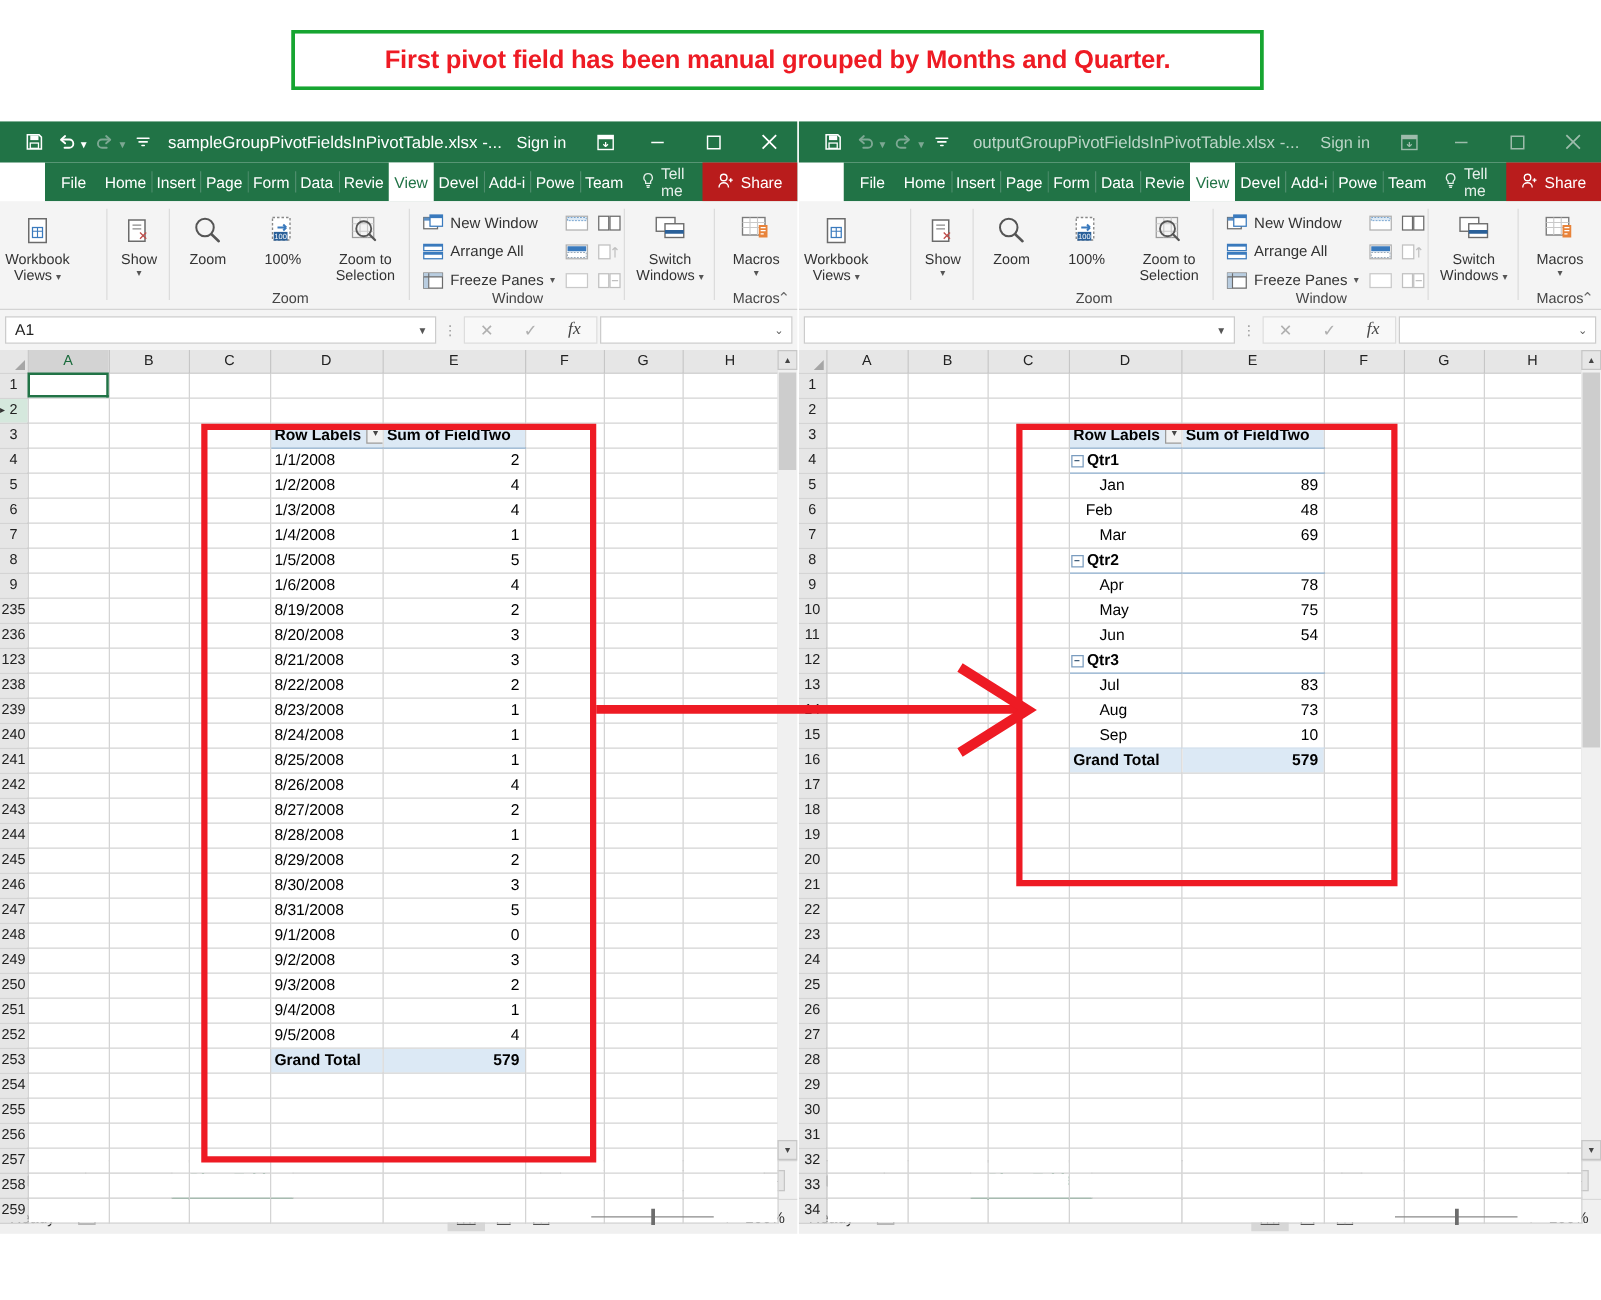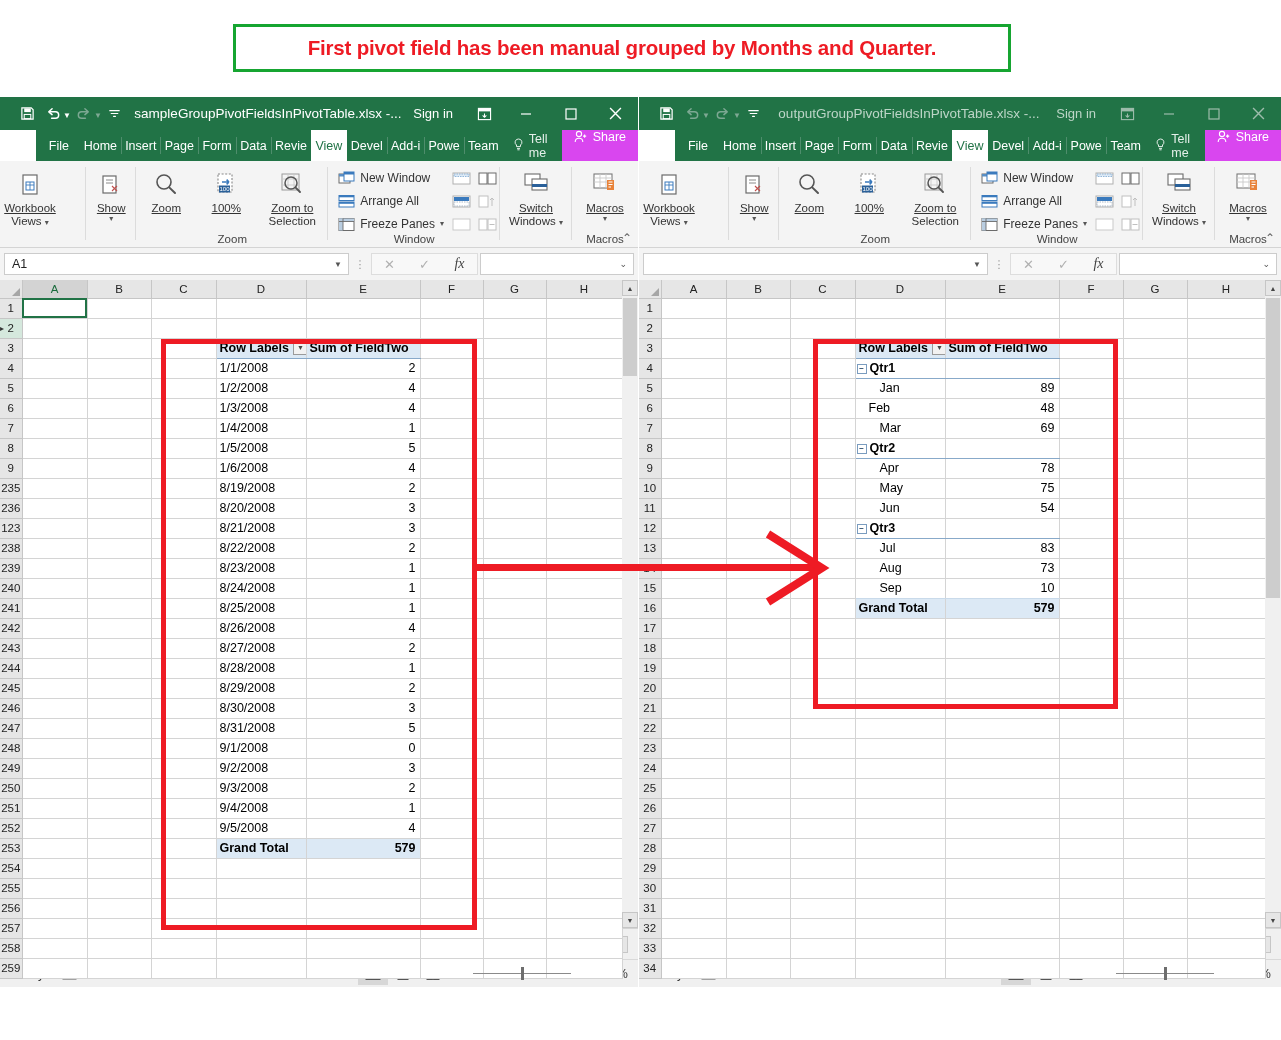--- a/index.html
+++ b/index.html
@@ -73,22 +73,22 @@
     color:#ffffff; font-size: 12.5px; padding: 0 6px;
     position:relative; white-space:nowrap; overflow:hidden;
   }
   .tab.file { padding: 0 12px 0 14px; }
   .tab.sep::before {
     content:''; position:absolute; left:0; top:7px; bottom:7px; width:1px; background:#4e8d6c;
   }
   .tab.active { background:#ffffff; color:#217346; font-weight:normal; }
   .tellme { display:flex; align-items:center; color:#e4efe9; font-size:12.5px; padding-left:10px; gap:5px;}
   .share {
-    margin-left:auto; display:flex; gap:5px;
-    color:#ffffff; font-size:12.5px; background:#d946ef; padding: 0 12px; height:100%;
+    margin-left:auto; display:flex; align-items:center; gap:5px;
+    color:#ffffff; font-size:12.5px; background:#b91c1c; padding: 0 12px; height:100%;
   }
 
   
   .ribbon {
     position:relative; height: 87px; background:#f4f4f4;
     border-bottom:1px solid #d4d4d4; display:flex;
   }
   .rgroup { position:relative; display:flex; flex-direction:column; height:87px; }
   .rgroup-body { display:flex; align-items:flex-start; padding-top:4px; height:72px; }
   .rgroup-label {
@@ -98,21 +98,21 @@
   .rgroup::after {
     content:''; position:absolute; right:0; top:6px; bottom:8px; width:1px; background:#dcdcdc;
   }
   .rgroup.nosep::after { display:none; }
 
   .bigbtn {
     display:flex; flex-direction:column; align-items:center; justify-content:flex-start;
     width: 60px; padding-top:3px; font-size:11.5px; color:#333; text-align:center; line-height:13px;
   }
   .bigbtn .ico { height: 34px; display:flex; align-items:center; justify-content:center; }
-  .bigbtn .lbl { white-space:nowrap;text-decoration:underline; }
+  .bigbtn .lbl { white-space:nowrap; }
   .bigbtn .lbl2 { white-space:nowrap; }
   .dncaret { font-size:8px; color:#555; line-height:8px; }
 
   .smallcol { display:flex; flex-direction:column; justify-content:flex-start; padding-top:2px; gap:1px; }
   .smallbtn { display:flex; align-items:center; gap:5px; font-size:12px; color:#333; height:22px; padding:0 4px; white-space:nowrap;}
   .smallbtn .ico { width:17px; height:17px; display:flex; align-items:center; justify-content:center;}
   .minigrid { display:flex; flex-direction:column; gap:2px; padding-top:3px; }
   .minibtn { width:26px; height:21px; display:flex; align-items:center; justify-content:center; }
 
   .collapse-ribbon { position:absolute; right:6px; bottom:2px; font-size:12px; color:#666; }

